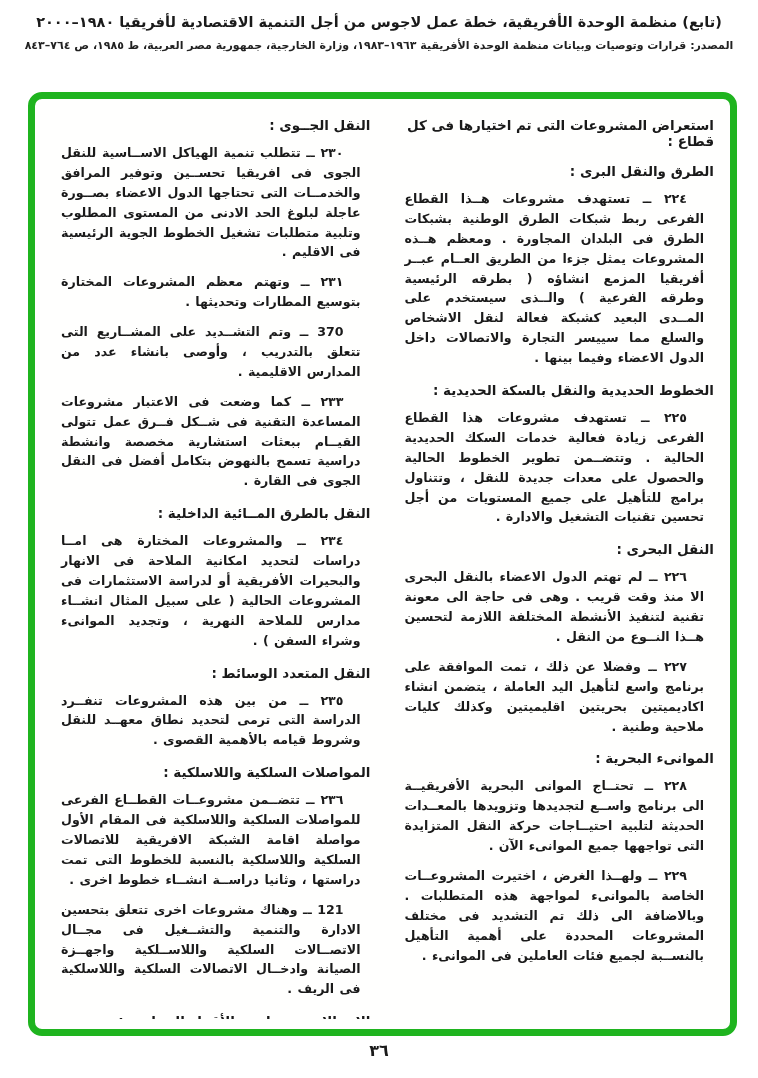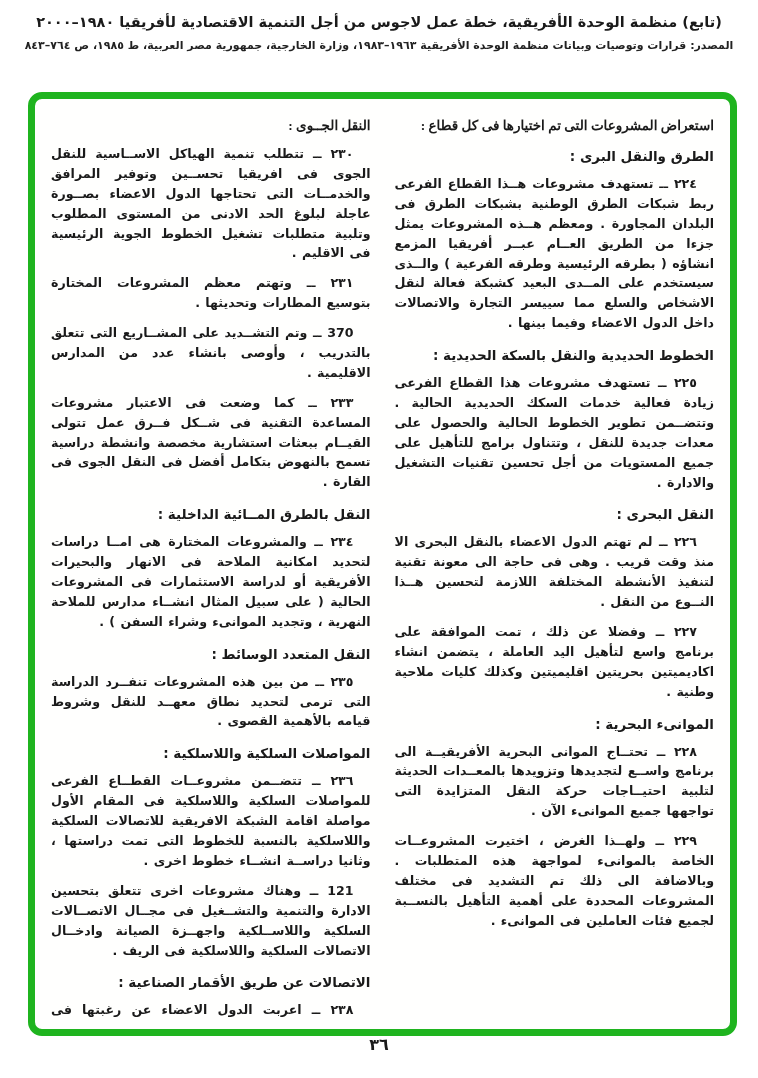--- a/index.html
+++ b/index.html
@@ -57,33 +57,33 @@
   }
   .col-right { padding-left: 2px; }
   .col-left  { padding-right: 2px; }
 
   .sec-heading {
     font-size: 13.5px;
     font-weight: bold;
     margin: 14px 0 6px 0;
     text-align: right;
   }
-  .col .sec-heading:first-child { margin-top: 4px; font-family: Liberation Serif, serif; }
+  .col .sec-heading:first-child { margin-top: 4px; }
   .para {
     font-size: 12.6px;
     font-weight: bold;
     line-height: 1.58;
-    margin: 10px 0;
+    margin: 10px 10px;
     text-indent: 17px;
     word-spacing: 1px;
   }
   
   .page-number {
     position: absolute;
-    bottom: 20px; left: 0; right: 0;
+    bottom: 14px; left: 0; right: 0;
     text-align: center;
     font-size: 16px;
     font-weight: bold;
   }
 </style>
 </head>
 <body>
 
 <div class="page">
 

